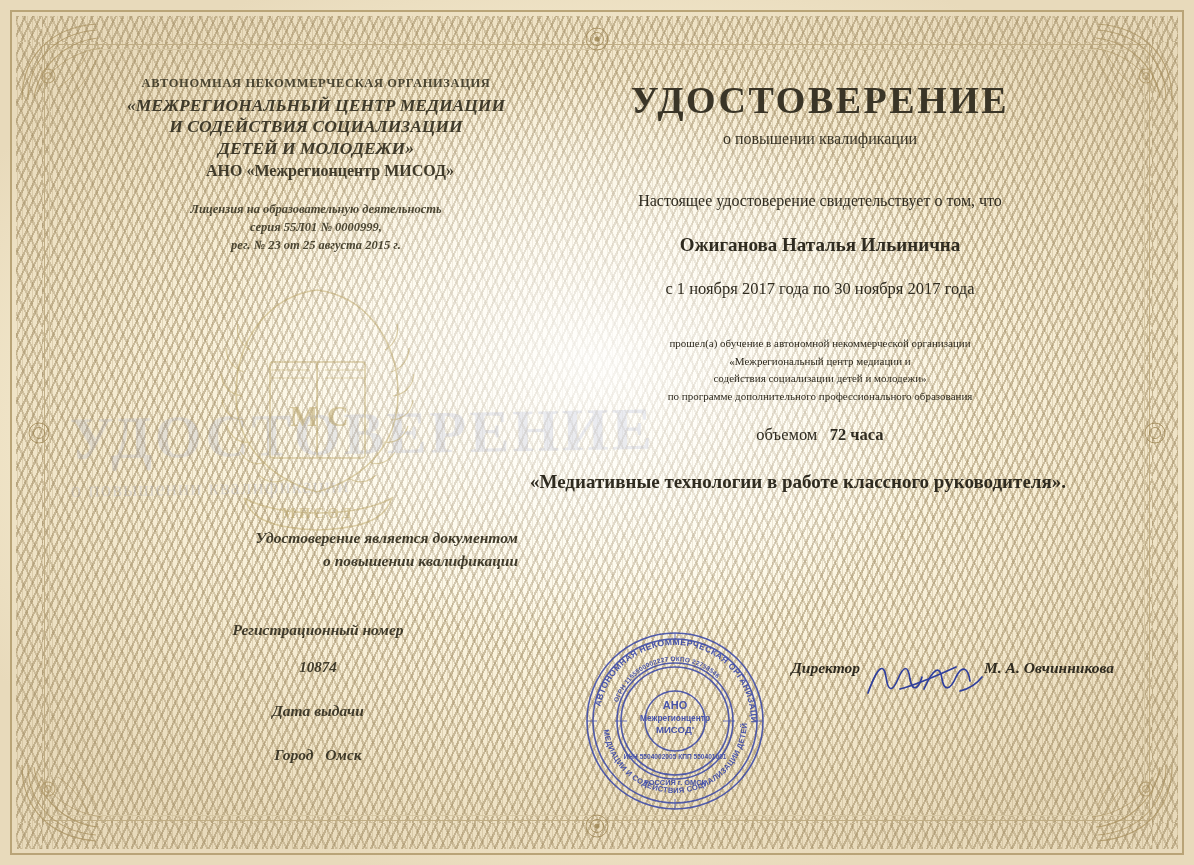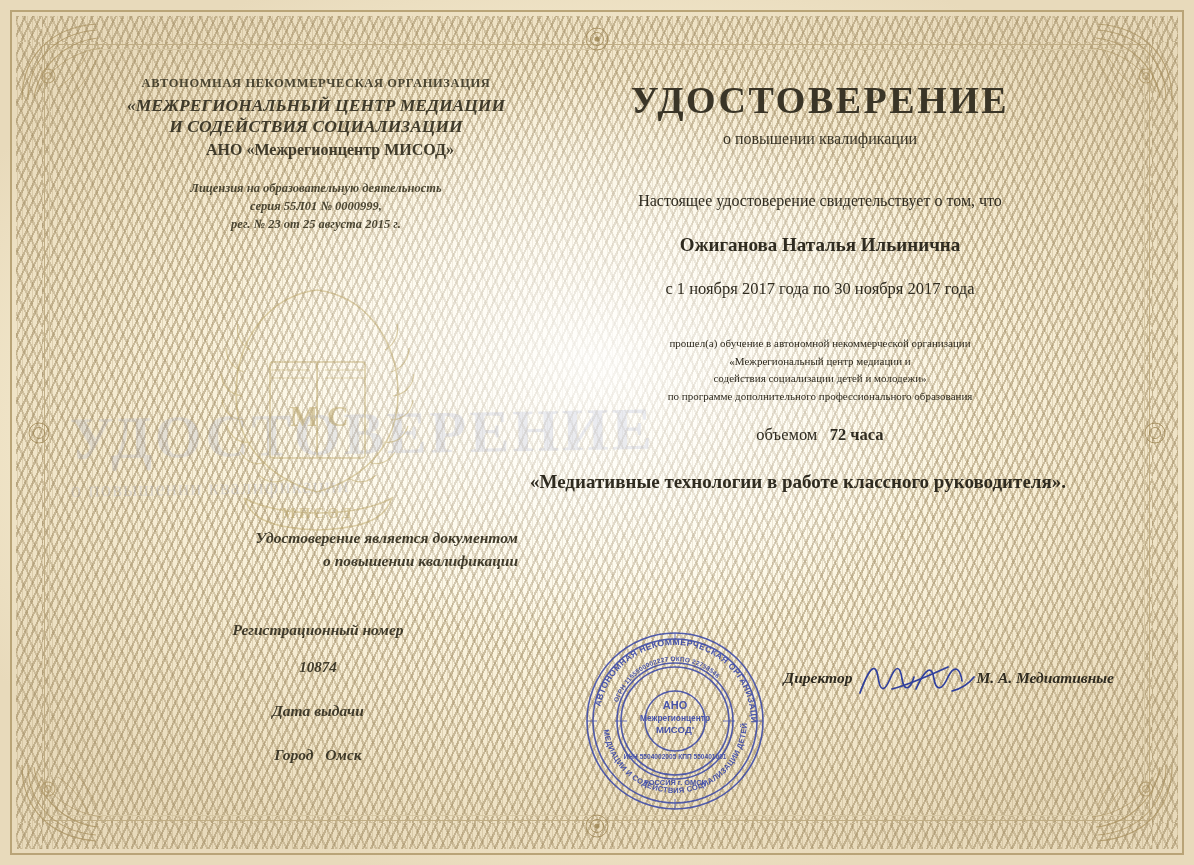--- a/index.html
+++ b/index.html
@@ -224,21 +224,21 @@
     padding-left: 10px;
   }
 
   
   .sign-row {
     position: absolute;
     right: 20px;
     bottom: 112px;
     width: 420px;
     display: flex;
-    align-items: center;
+    align-items: flex-start;
     justify-content: flex-end;
     gap: 6px;
     color: #2f2b20;
   }
   .sign-label { font-size: 15.5px; font-style: italic; font-weight: bold; }
   .sign-mark {
     width: 120px; height: 44px;
     position: relative;
     margin: 0 -6px -6px -2px;
   }
@@ -374,20 +374,21 @@
     <span class="sub">о повышении квалификации</span>
   </div>
 
   <div class="content">
 
     <div class="left-col">
       <div class="org-line1">АВТОНОМНАЯ НЕКОММЕРЧЕСКАЯ ОРГАНИЗАЦИЯ</div>
       <div class="org-name">
         <div>«МЕЖРЕГИОНАЛЬНЫЙ ЦЕНТР МЕДИАЦИИ</div>
         <div>И СОДЕЙСТВИЯ СОЦИАЛИЗАЦИИ</div>
+        <div>ДЕТЕЙ И МОЛОДЕЖИ»</div>
       </div>
       <div class="org-short">АНО «Межрегионцентр МИСОД»</div>
       <div class="license">
         <div>Лицензия на образовательную деятельность</div>
         <div>серия 55Л01  № 0000999,</div>
         <div>рег. № 23 от 25 августа 2015 г.</div>
       </div>
     </div>
 
     <div class="emblem">
@@ -466,21 +467,21 @@
       <span class="sign-mark">
         <svg viewBox="0 0 120 44" xmlns="http://www.w3.org/2000/svg">
           <g fill="none" stroke="#2f3f9e" stroke-width="1.7" stroke-linecap="round">
             <path d="M4 34 C14 6 20 4 22 18 C24 32 28 34 34 20 C40 6 44 6 46 20 C48 32 54 32 58 18"></path>
             <path d="M36 30 C52 26 70 18 92 8"></path>
             <path d="M60 30 C70 8 76 6 78 20 C80 32 86 32 92 18 C98 6 104 8 106 22"></path>
             <path d="M96 32 C104 30 112 26 118 18"></path>
           </g>
         </svg>
       </span>
-      <span class="sign-name">М. А. Медиативные</span>
+      <span class="sign-name">М. А. Овчинникова</span>
     </div>
 
     <div class="stamp">
       <svg viewBox="0 0 200 200" xmlns="http://www.w3.org/2000/svg">
         <defs>
           <path id="arcTop" d="M100,100 m-80,0 a80,80 0 1,1 160,0"></path>
           <path id="arcTop2" d="M 24 100 A 76 76 0 0 1 176 100"></path>
           <path id="arcBottom" d="M 28 100 A 72 72 0 0 0 172 100"></path>
           <path id="arcMid" d="M 40 100 A 60 60 0 0 1 160 100"></path>
         </defs>

